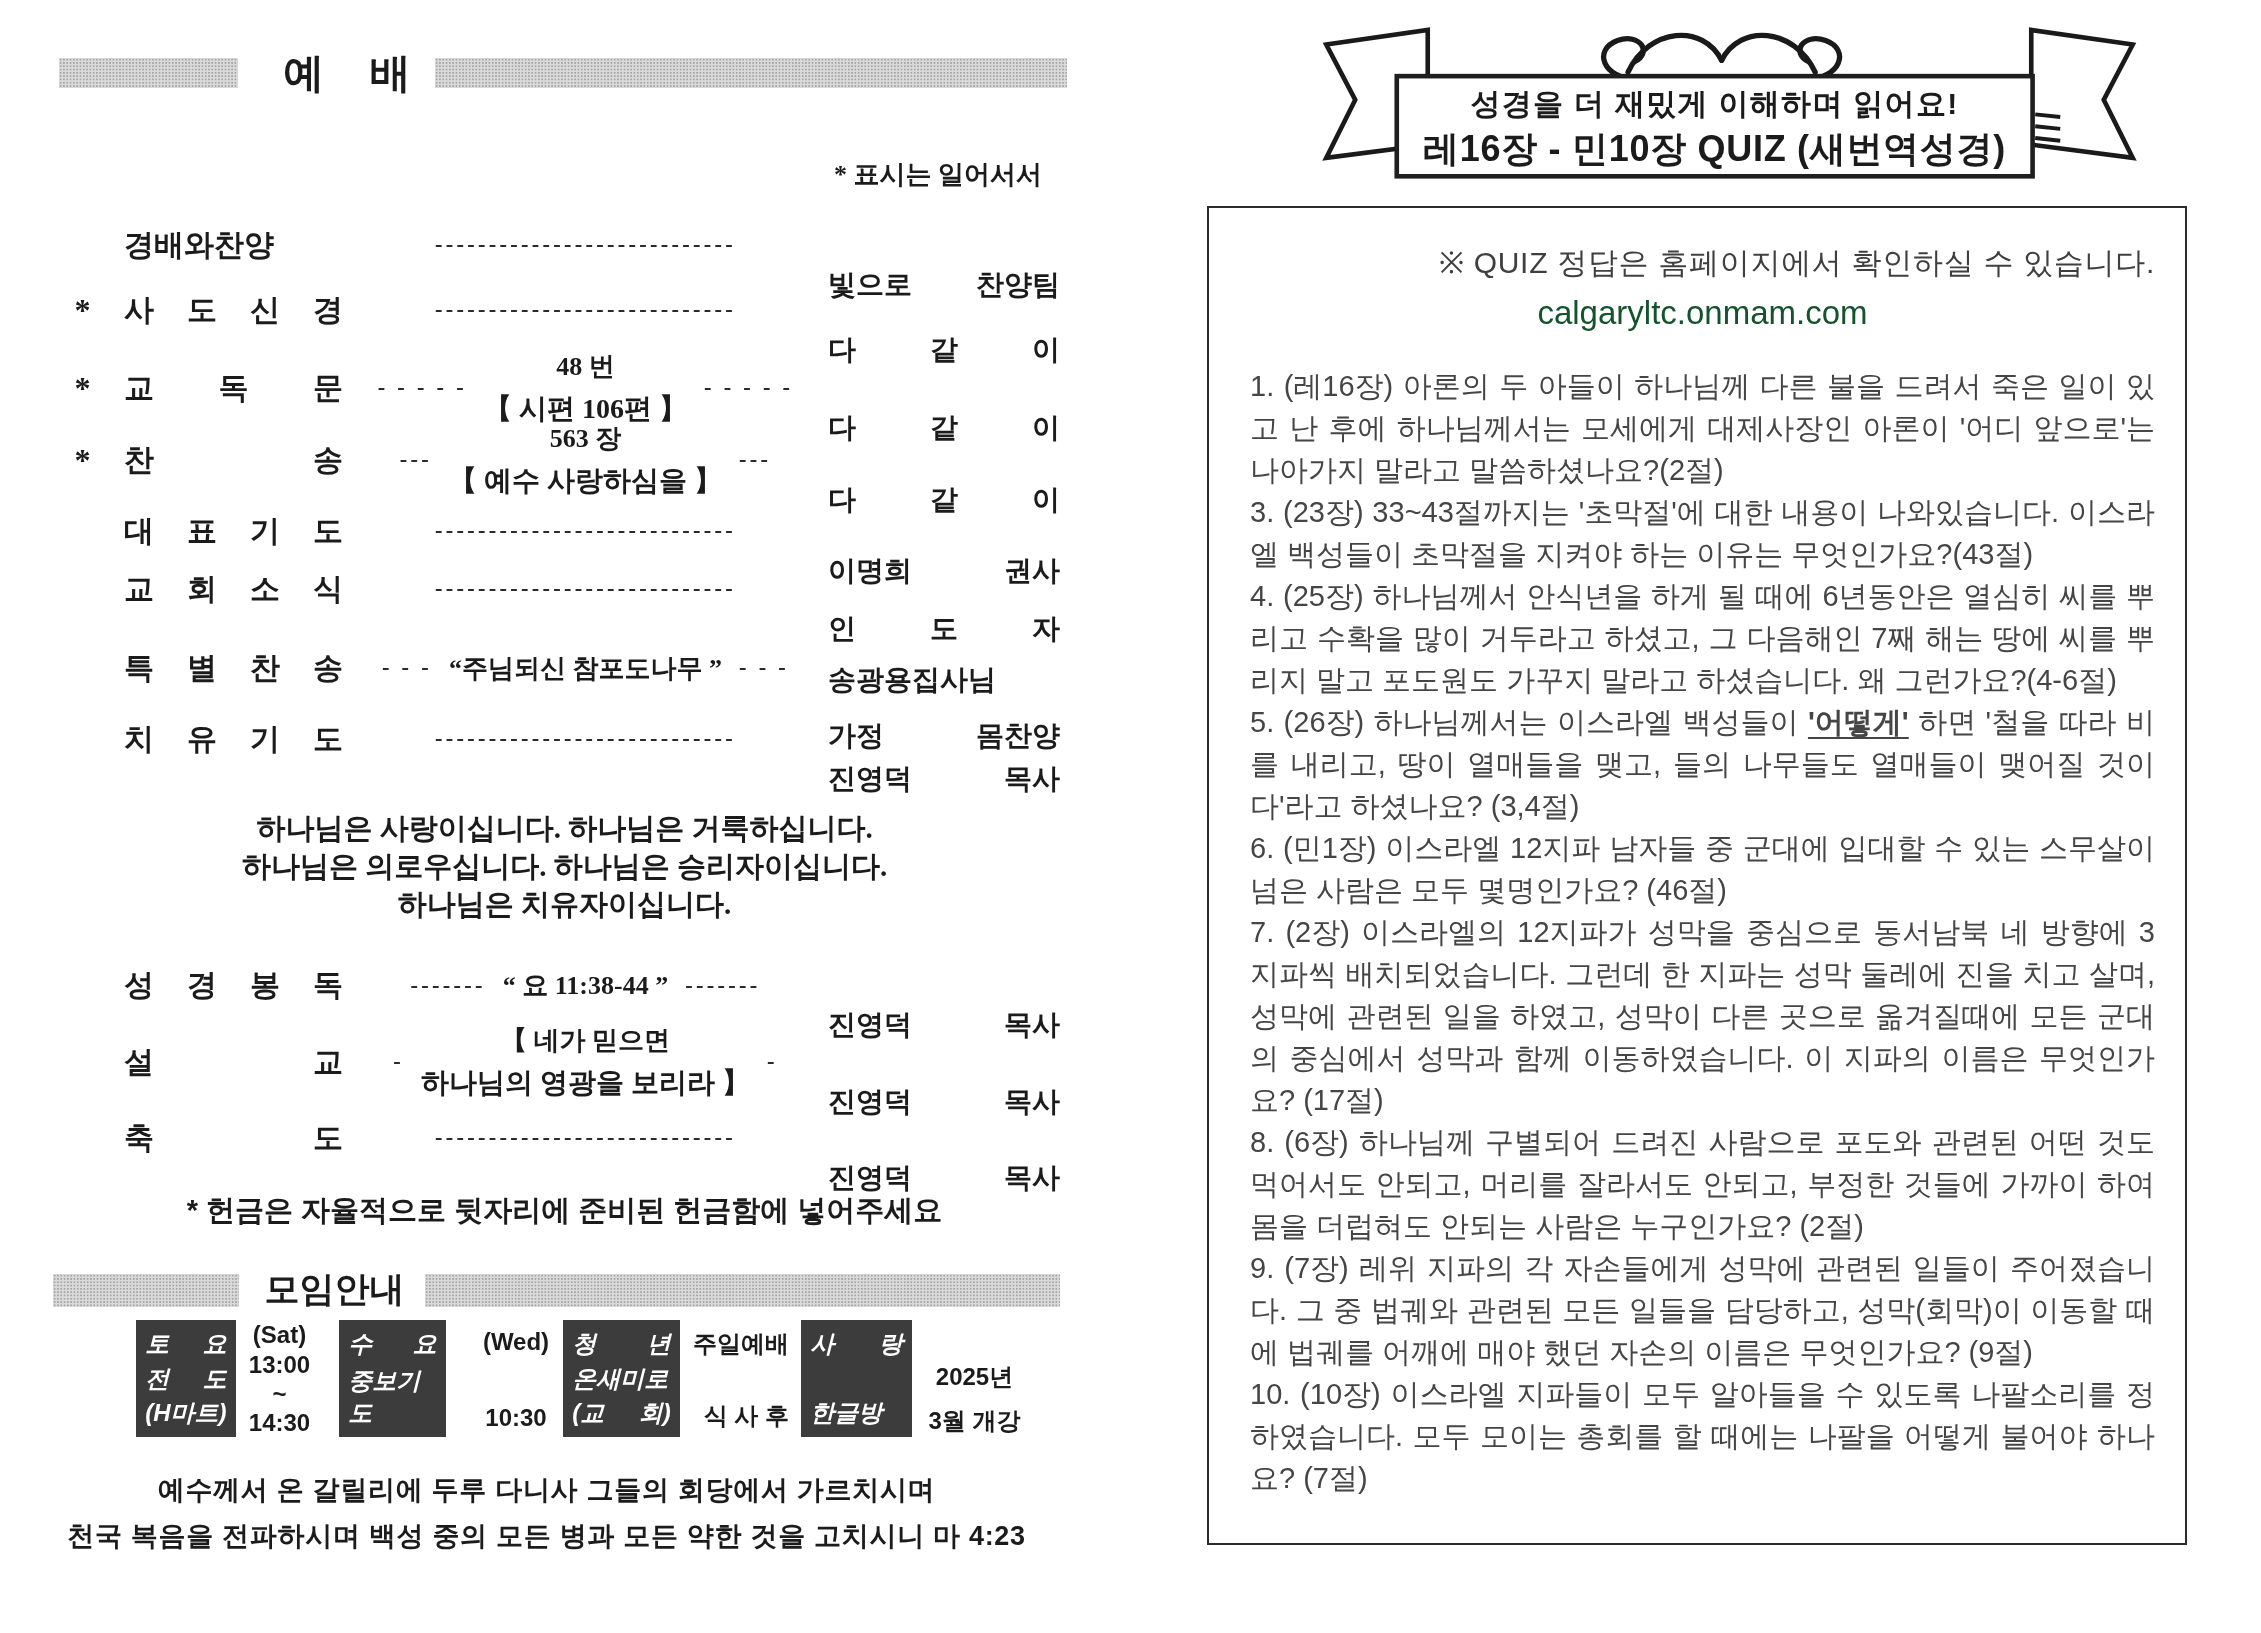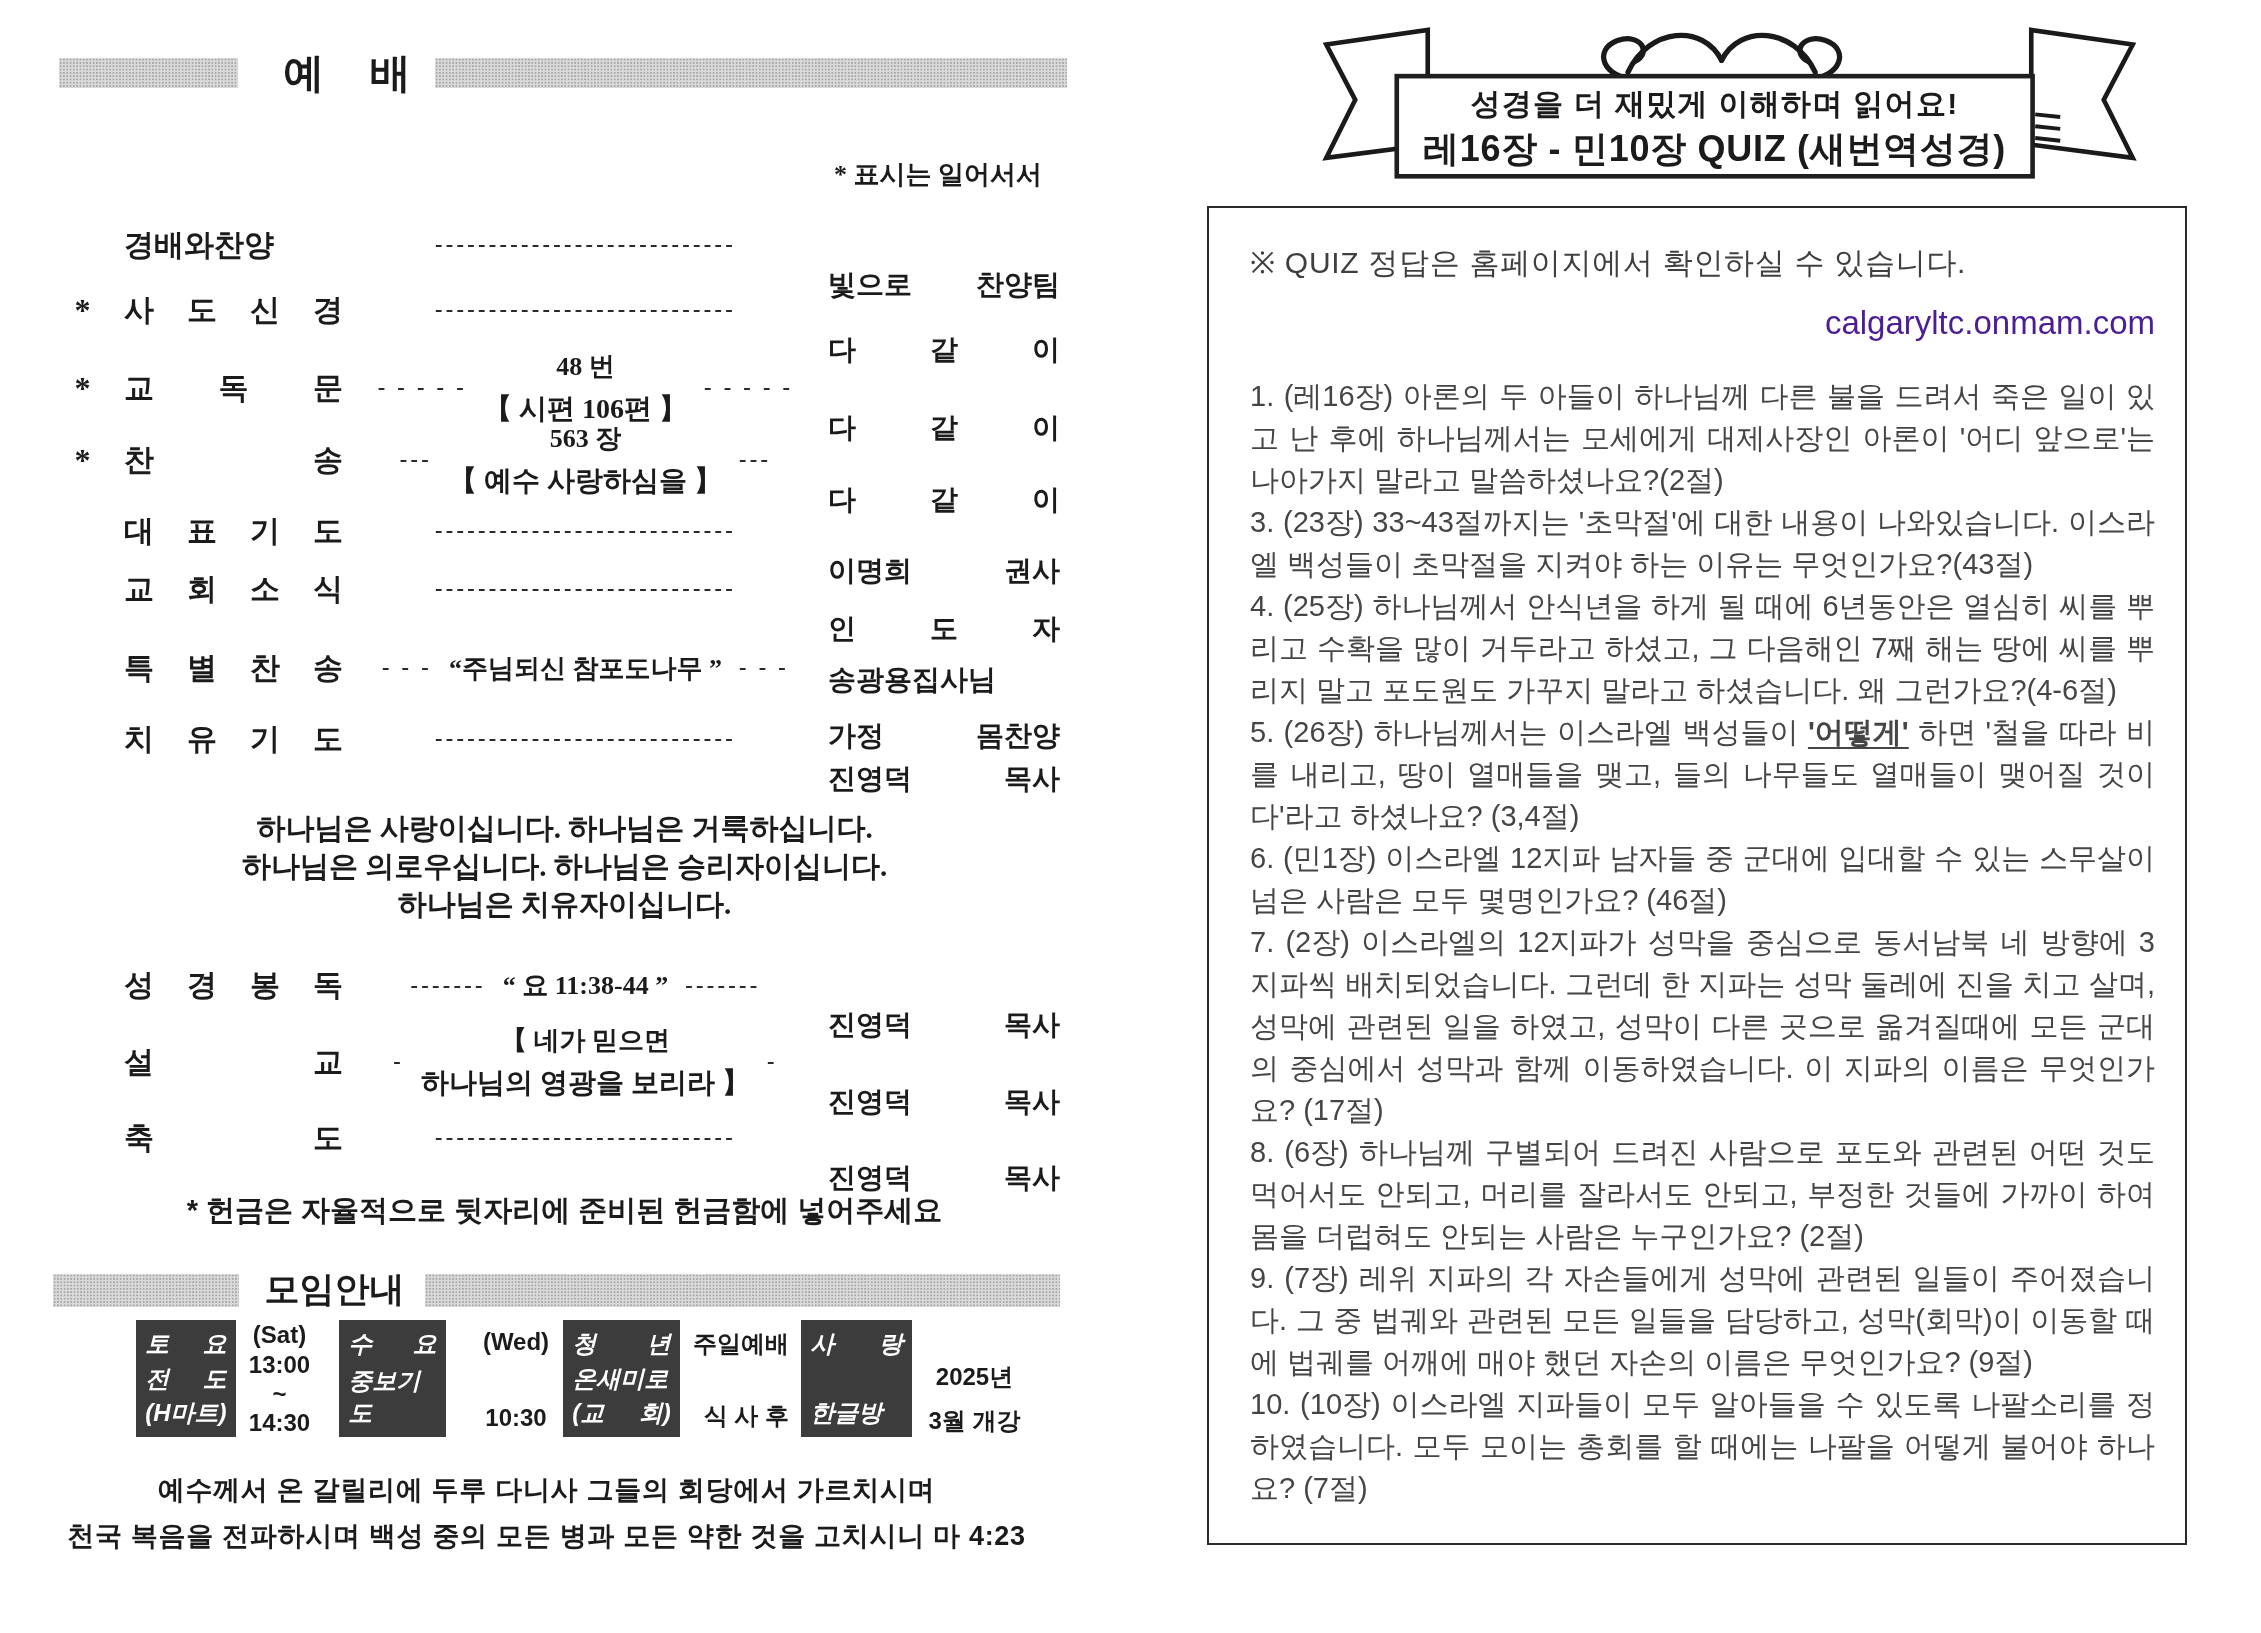--- a/index.html
+++ b/index.html
@@ -59,22 +59,22 @@
   
   .banner{position:absolute;left:190px;top:18.4px;width:817px;height:169px;}
   .banner svg{position:absolute;left:0;top:0;}
   .bt1{position:absolute;left:76px;top:66px;width:635px;text-align:center;
     font-size:30px;font-weight:bold;letter-spacing:1.3px;}
   .bt2{position:absolute;left:76px;top:107px;width:635px;text-align:center;
     font-size:36px;font-weight:bold;letter-spacing:0.7px;}
 
   .quizbox{position:absolute;left:76px;top:206px;width:980px;height:1339px;
     border:2px solid #2b2b2b;box-sizing:border-box;padding:0 30px 0 41px;}
-  .q-head{margin-top:33px;text-align:left;font-size:30px;color:#3f3f3f;letter-spacing:0.7px;}
-  .q-url{text-align:right;font-size:33px;color:#4c1d95;margin-top:20px;}
+  .q-head{margin-top:33px;text-align:right;font-size:30px;color:#3f3f3f;letter-spacing:0.7px;}
+  .q-url{text-align:center;font-size:33px;color:#14532d;margin-top:10px;}
   .q-items{margin-top:33px;font-size:29px;line-height:42px;color:#454545;text-align:justify;}
   .q-items p{margin:0;}
   .q-emph{font-weight:bold;text-decoration:underline;text-underline-offset:4.6px;}
 </style>
 </head>
 <body>
 
 <div class="page">
 
   <div class="lp">

